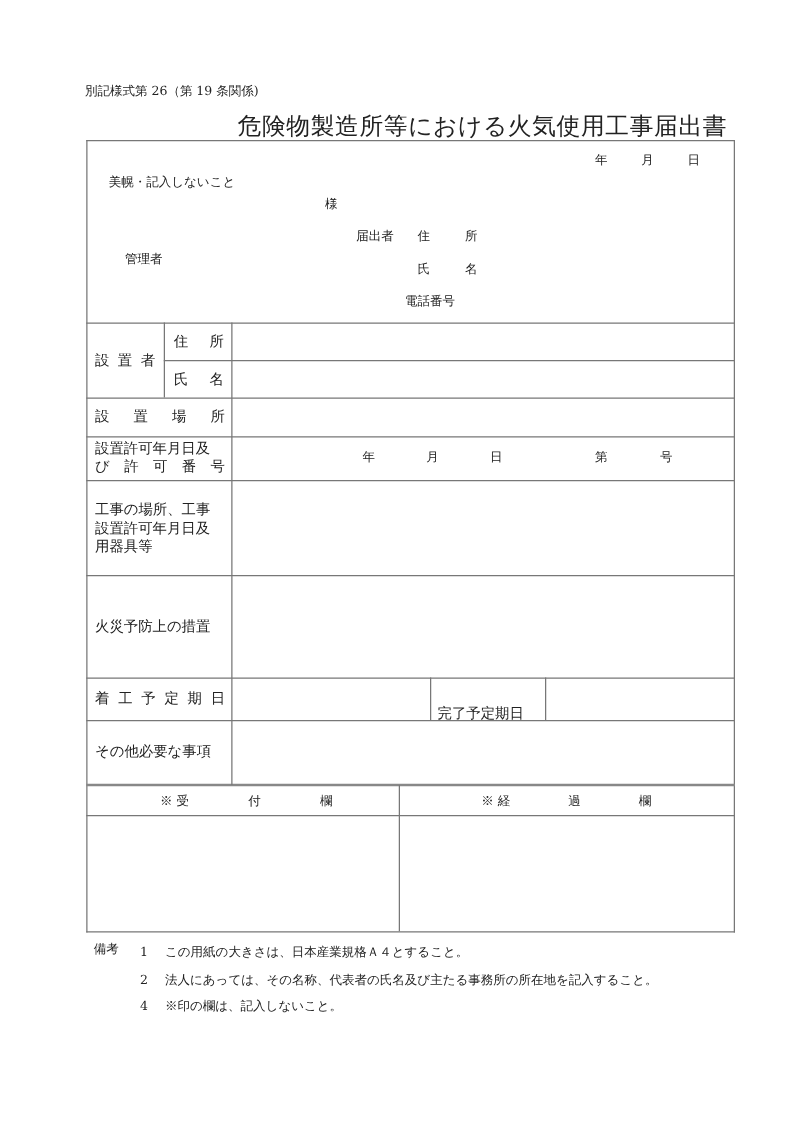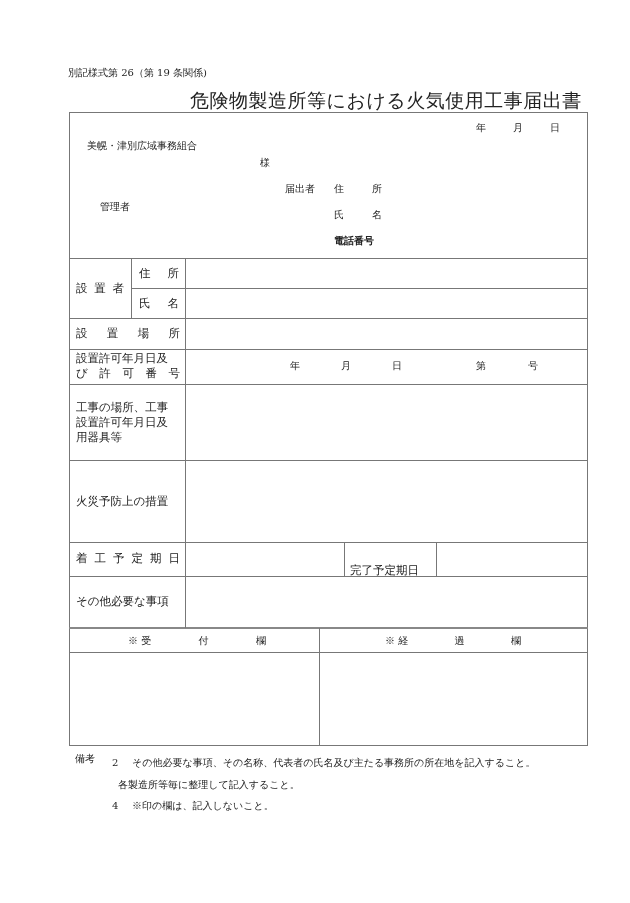--- a/index.html
+++ b/index.html
@@ -41,35 +41,35 @@
   <div class="vline" style="left:344px;top:542px;height:34px;"></div>
   <div class="vline" style="left:436px;top:542px;height:34px;"></div>
   <div class="vline" style="left:319px;top:628px;height:117px;"></div>
 </div>
 
 <div class="abs small" style="left:476px;top:121px;width:84px;display:flex;justify-content:space-between;">
   <span>年</span>
   <span>月</span>
   <span>日</span>
 </div>
-<div class="abs small" style="left:87px;top:139px;">美幌・津別広域事務組合</div>
+<div class="abs small" style="left:87px;top:139px;">美幌・記入しないこと</div>
 <div class="abs small" style="left:100px;top:156px;margin-top:44px;">管理者</div>
 <div class="abs small" style="left:260px;top:156px;">様</div>
 <div class="abs small" style="left:285px;top:182px;">届出者</div>
 <div class="abs small" style="left:334px;top:182px;width:48px;display:flex;justify-content:space-between;">
   <span>住</span>
     <span>所</span>
 </div>
 <input class="field" style="left: 390px; top: 180px; width: 190px; height: 18px;">
 <div class="abs small" style="left:334px;top:208px;width:48px;display:flex;justify-content:space-between;">
   <span>氏</span>
     <span>名</span>
 </div>
 <input class="field" style="left: 390px; top: 206px; width: 190px; height: 18px;">
-<div class="abs small" style="left:334px;top:234px;font-weight:bold;">電話番号</div>
+<div class="abs small" style="left:324px;top:234px;">電話番号</div>
 <input class="field" style="left: 390px; top: 232px; width: 190px; height: 18px;">
 
 <div class="cell-text" style="left:76px;top:281px;width:48px;display:flex;justify-content:space-between;">
   <span>設</span>
     <span>置</span>
     <span>者</span>
 </div>
 <div class="cell-text" style="left:139px;top:266px;width:40px;display:flex;justify-content:space-between;">
   <span>住</span>
     <span>所</span>
@@ -140,16 +140,16 @@
 <div class="abs small" style="left:385px;top:634px;width:136px;display:flex;justify-content:space-between;">
   <span>※ 経</span>
     <span>過</span>
     <span>欄</span>
 </div>
 <div class="abs" style="left:70px;top:653px;width:249px;height:92px;"></div>
 <div class="abs" style="left:320px;top:653px;width:267px;height:92px;"></div>
 
 <div class="abs small" style="left:75px;top:752px;">備考</div>
 <div class="abs small" style="left:112px;top:752px;line-height:21.5px;">
-  <div><span style="display:inline-block;width:20px;">2</span><span>その他必要な事項、その名称、代表者の氏名及び主たる事務所の所在地を記入すること。</span></div>
-  <div><span style="display:inline-block;width:6px;"></span><span>各製造所等毎に整理して記入すること。</span></div>
+  <div><span style="display:inline-block;width:20px;">1</span><span>この用紙の大きさは、日本産業規格Ａ４とすること。</span></div>
+  <div><span style="display:inline-block;width:20px;">2</span><span>法人にあっては、その名称、代表者の氏名及び主たる事務所の所在地を記入すること。</span></div>
   <div><span style="display:inline-block;width:20px;">4</span><span>※印の欄は、記入しないこと。</span></div>
 </div>
 
 </body></html>

